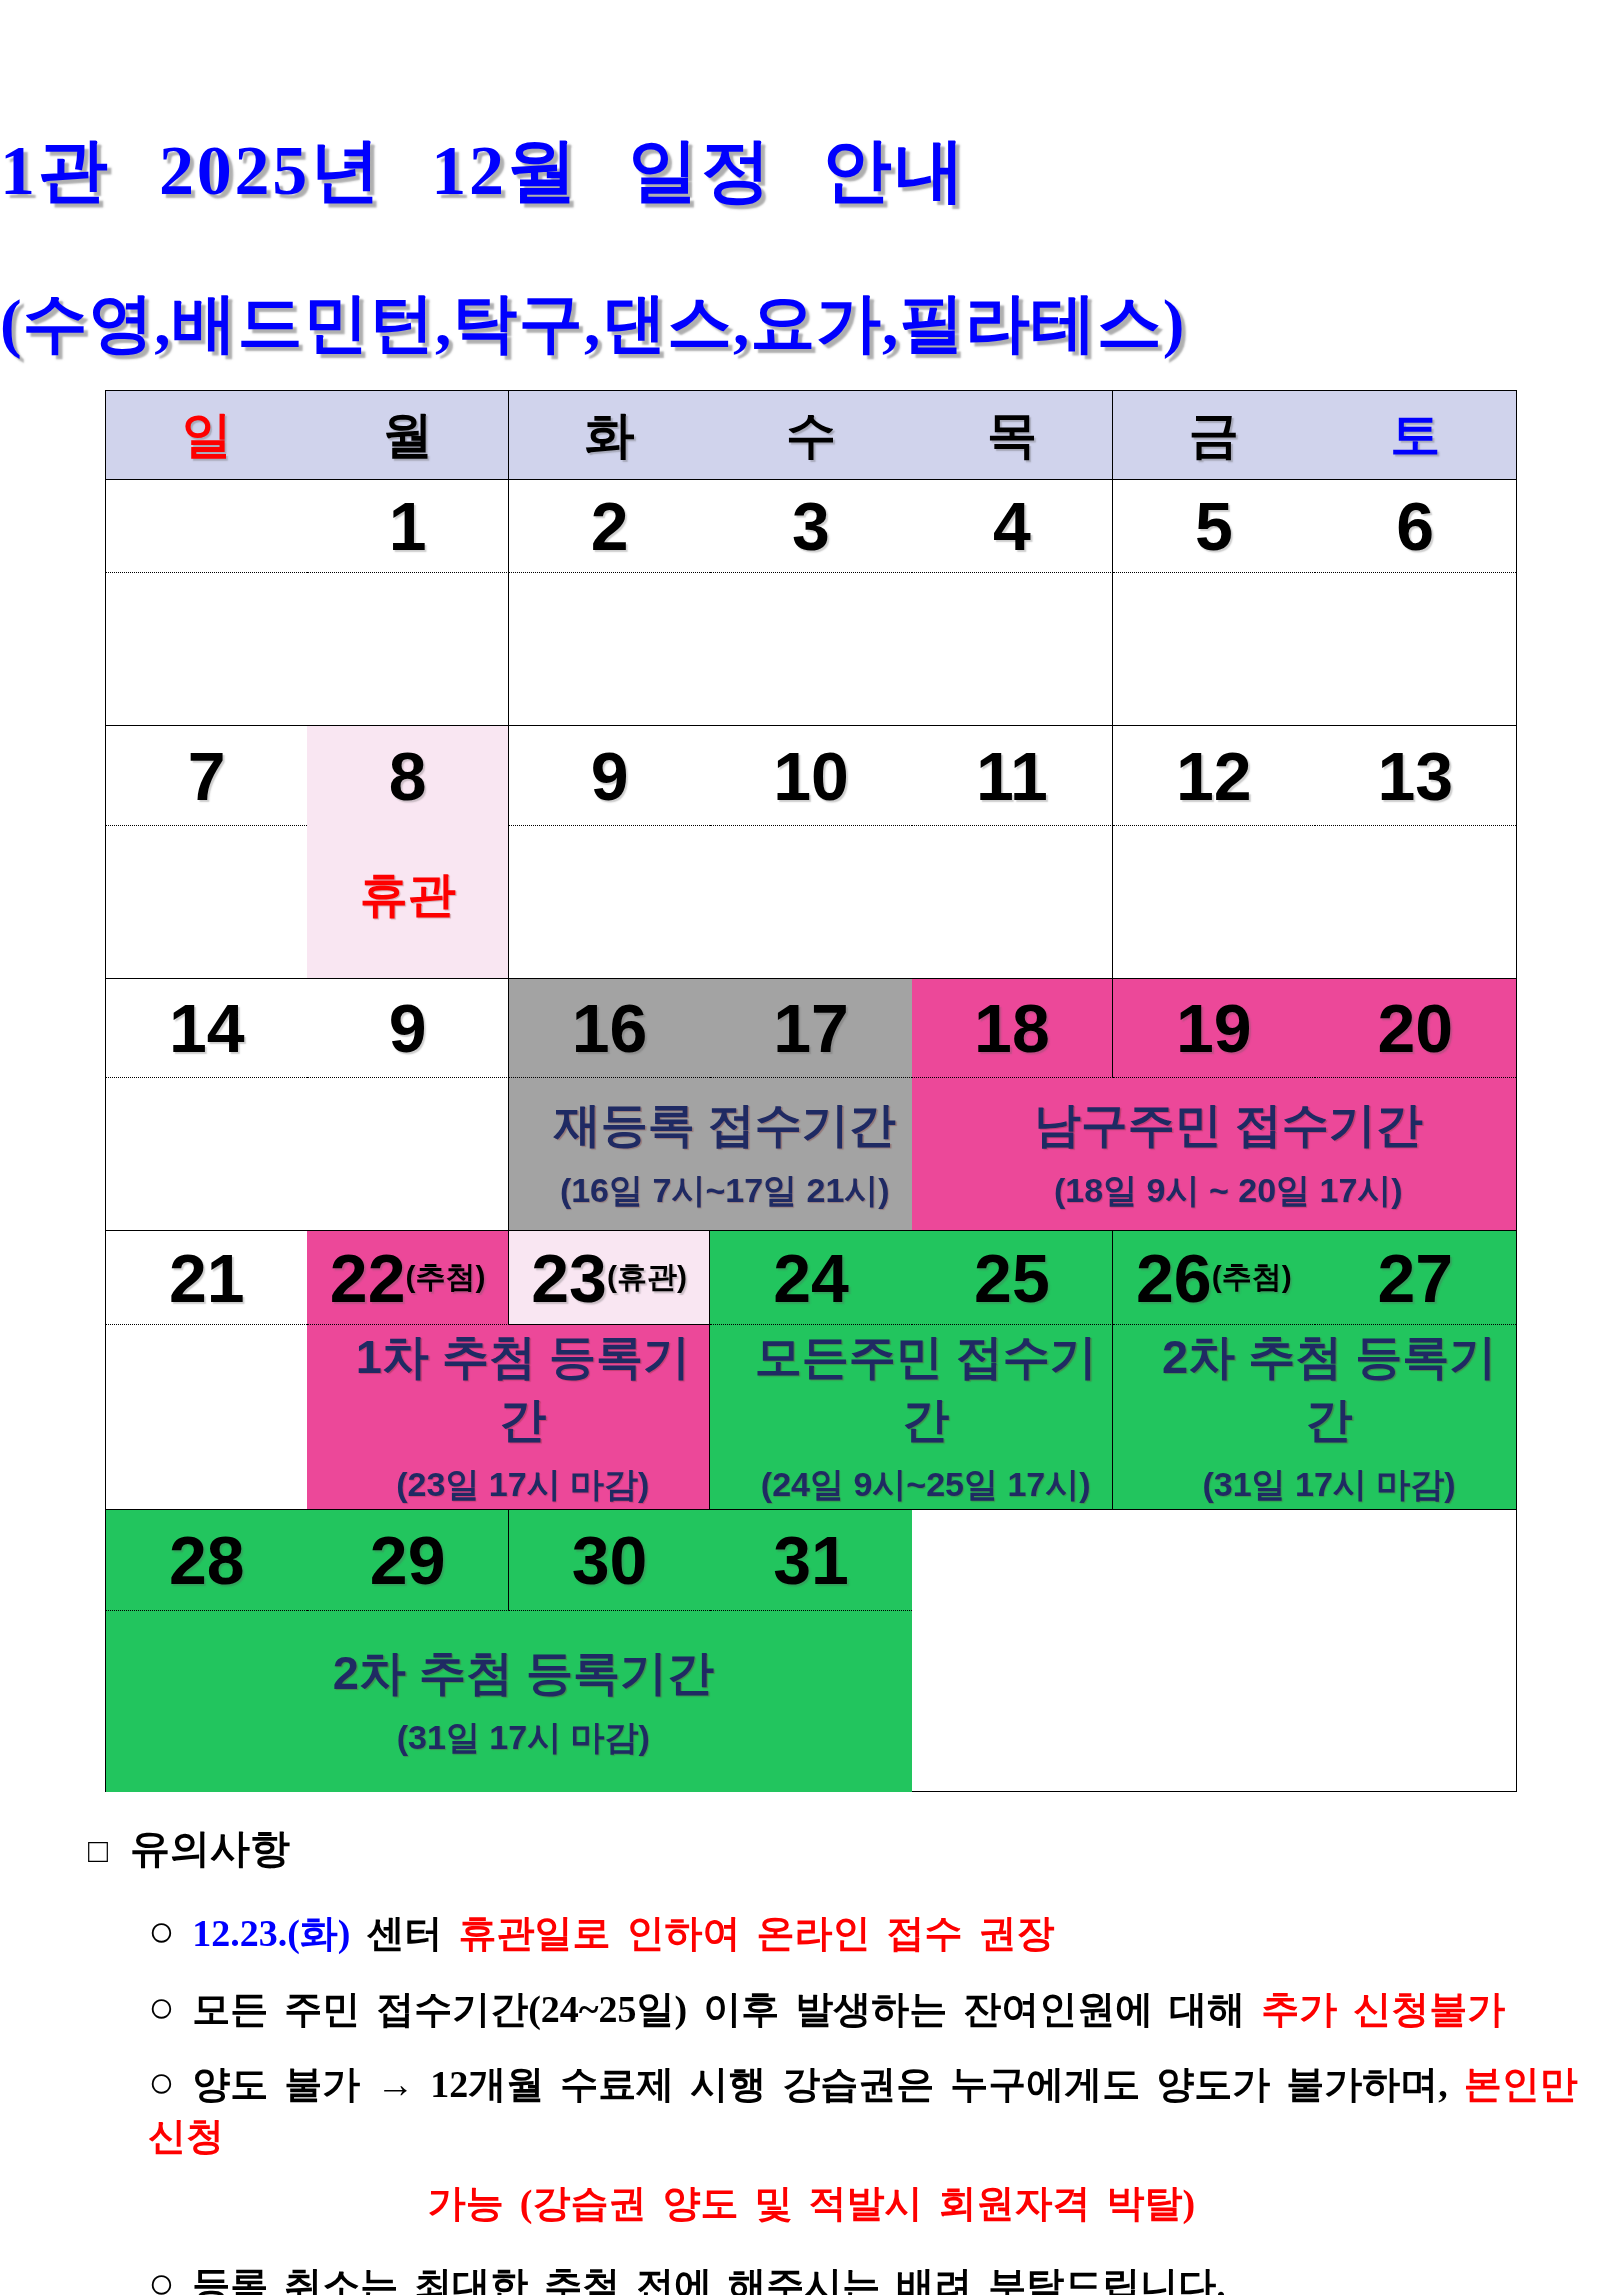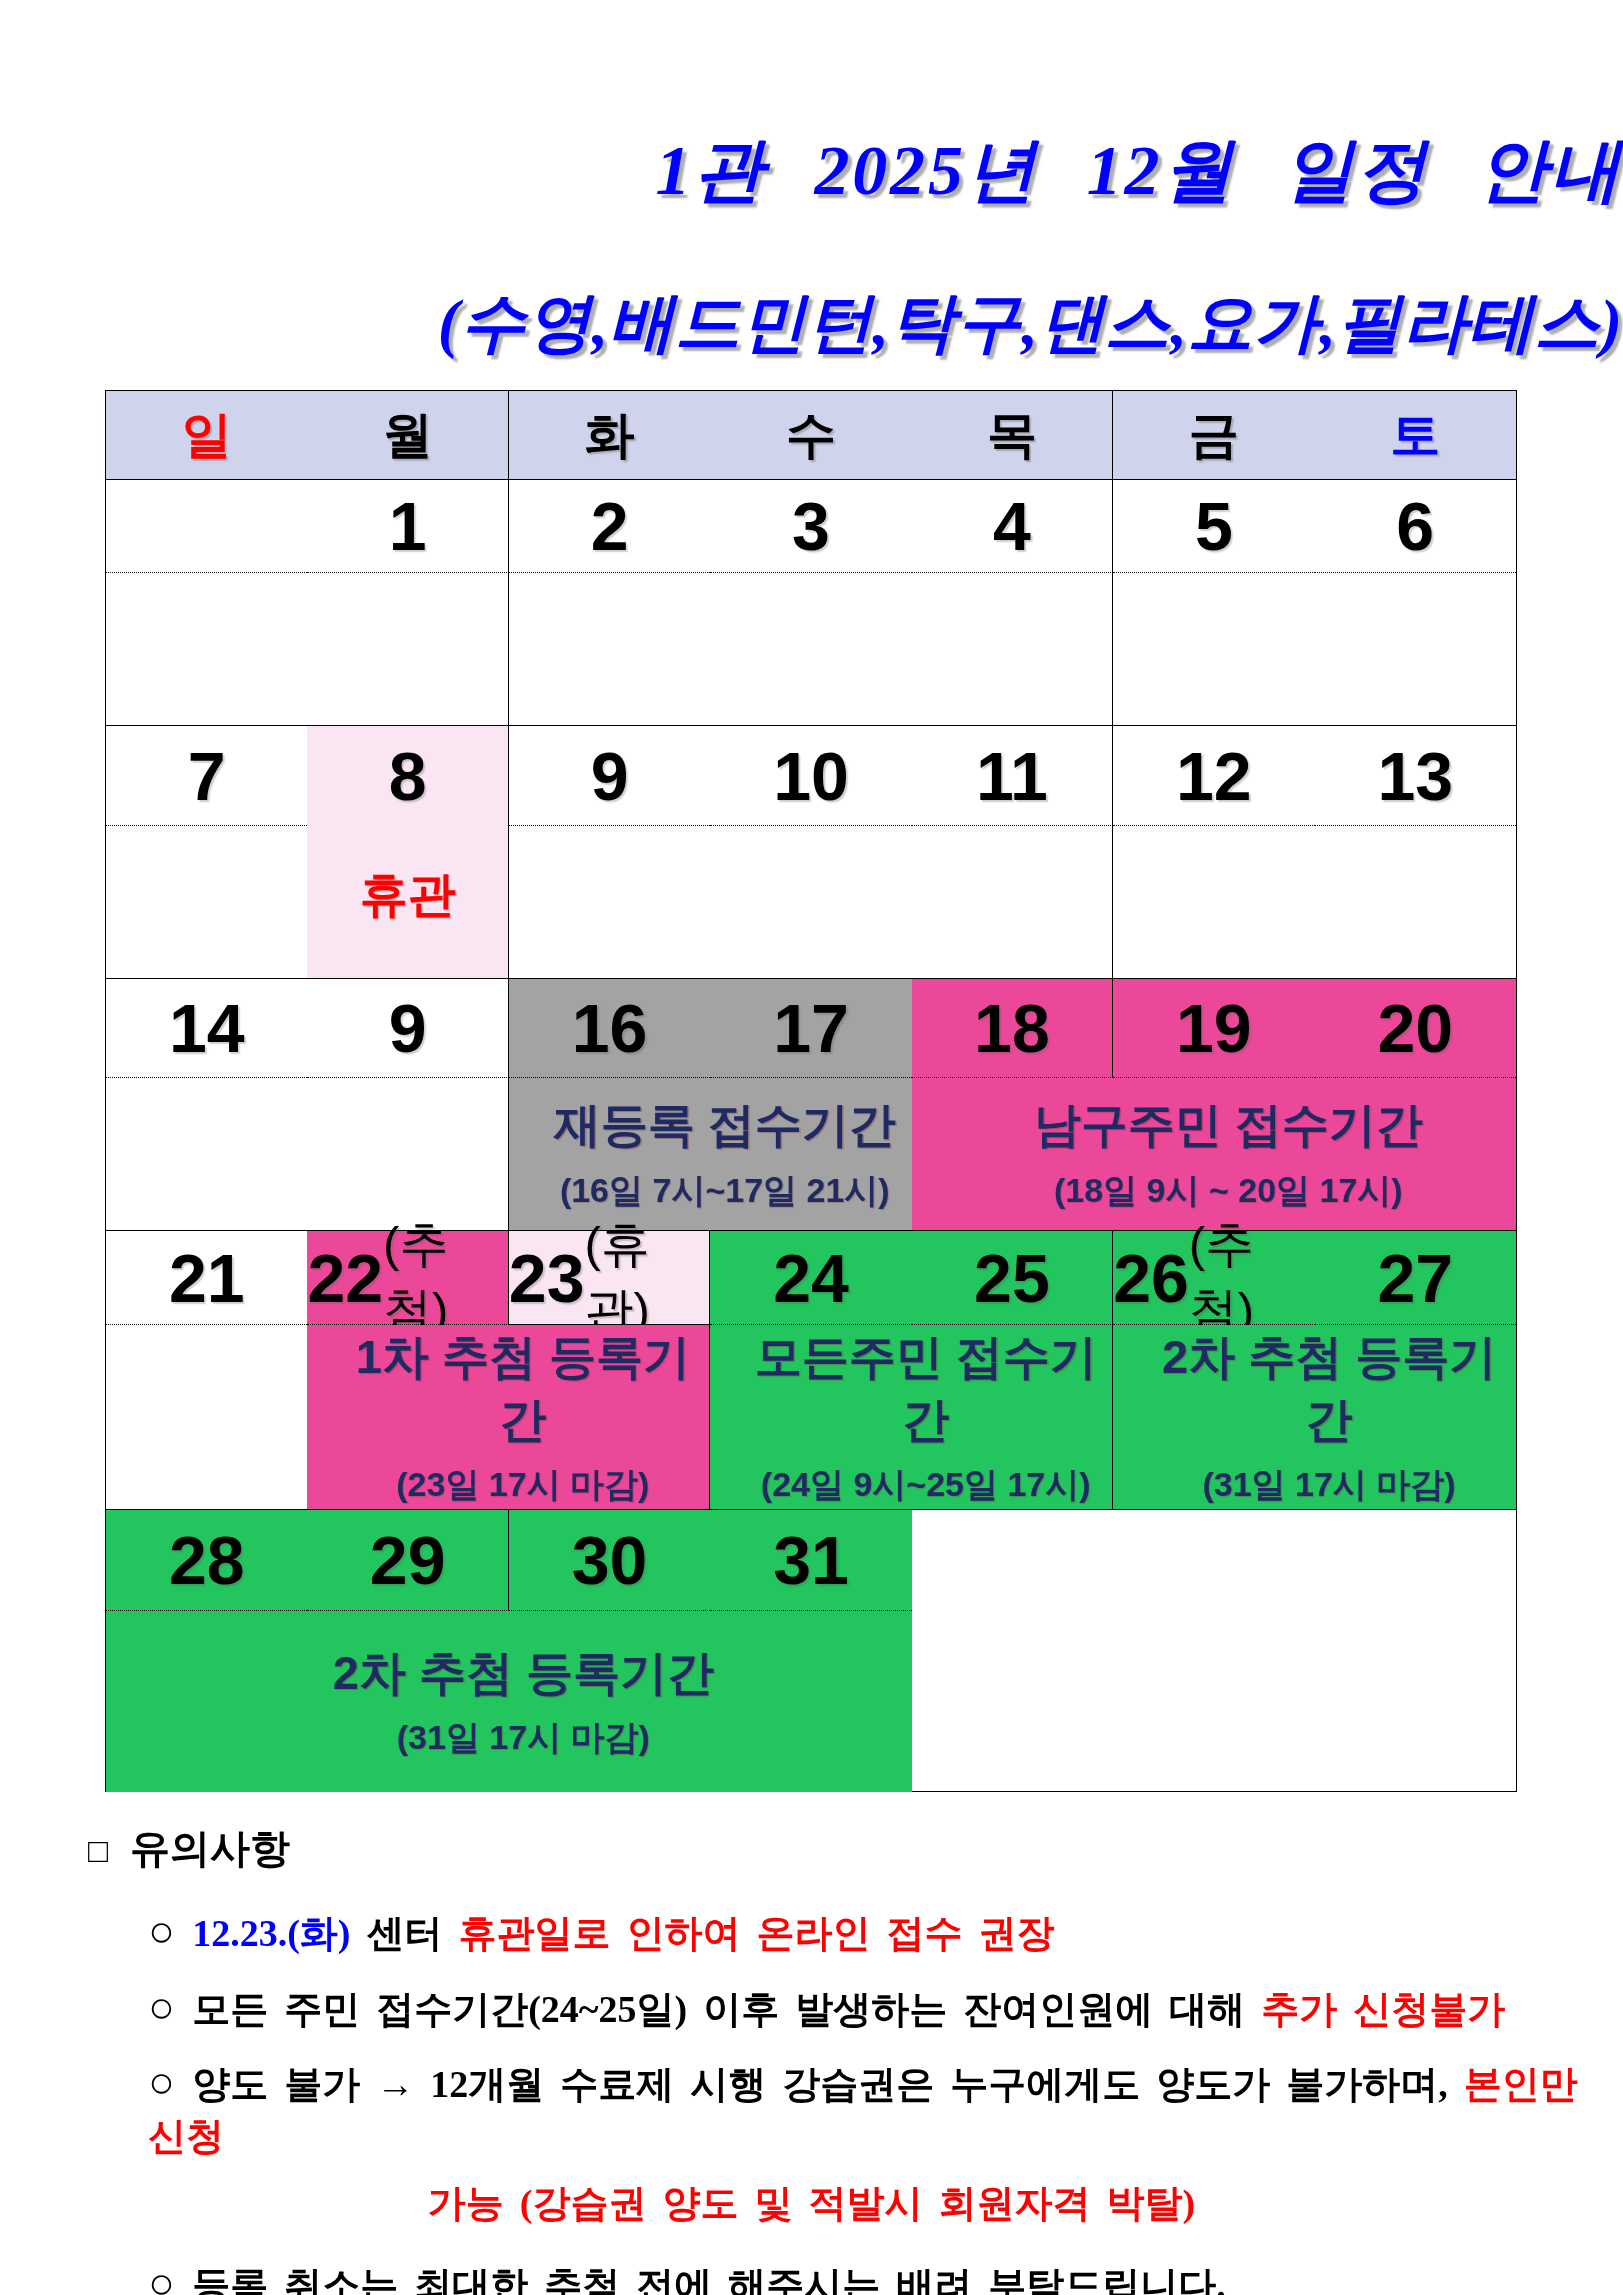--- a/index.html
+++ b/index.html
@@ -1,21 +1,21 @@
 <!DOCTYPE html>
 <html style="font-size:7.4px"><head>
 <meta charset="utf-8">
 <style>
   html,body{margin:0;padding:0;}
   body{width:1623px;height:2295px;background:#ffffff;font-family:"Liberation Sans",sans-serif;overflow:hidden;}
   .page{position:relative;width:1623px;height:2295px;background:#ffffff;}
 
   
-  .titles{position:absolute;top:136px;left:0;right:0;text-align:right;color:#0000fe;
-          font-family:"Liberation Serif","DejaVu Serif",serif;font-weight:bold;font-style:italic;}
+  .titles{position:absolute;top:136px;left:0;right:0;text-align:left;color:#0000fe;
+          font-family:"Liberation Serif","DejaVu Serif",serif;font-weight:bold;}
   .title-line1{font-size:70px;line-height:1;letter-spacing:2.8px;word-spacing:28px;
                text-shadow:4.2px 4.2px 1.9px rgba(110,110,110,0.55);}
   .title-line2{font-size:65px;line-height:1;margin-top:85px;letter-spacing:0.9px;
                text-shadow:4.2px 4.2px 1.9px rgba(110,110,110,0.55);}
 
   
   .cal{position:absolute;left:105px;top:390px;width:1412px;height:1402px;box-sizing:border-box;
        border:1.4px solid #000;display:grid;grid-template-columns:repeat(7,1fr);
        grid-template-rows:89px 93px 153px 100px 153px 99px 153px 94px 185px 101px 181px;
        background:#ffffff;}
@@ -28,21 +28,21 @@
   .bg-pink{background:#f9e6f2;}
   .bg-yellow{background:#a3a3a3;}
   .bg-green{background:#ec4899;}
   .bg-blue{background:#22c55e;}
 
   .t-red{color:#fe0000;}
   .t-blue{color:#0000fe;}
 
   .hd{font-size:50px;font-weight:bold;text-shadow:1.9px 1.9px 1.4px rgba(90,90,90,0.35);}
   .date{font-size:68px;font-weight:bold;color:#000000;text-shadow:1.9px 1.9px 1.4px rgba(90,90,90,0.3);}
-  .date .sfx{font-size:49px;font-weight:normal;}
+  .date .sfx{font-size:30px;font-weight:bold;}
   .ev{flex-direction:column;row-gap:10.2px;text-align:center;padding-left:29px;}
   .ev-title{font-size:47px;font-weight:bold;color:#1f2a63;text-shadow:1.4px 1.4px 0.9px rgba(120,40,40,0.35);}
   .ev-time{font-size:34px;font-weight:bold;color:#1f2a63;text-shadow:0.9px 0.9px 0.9px rgba(120,40,40,0.3);}
 
   .merged{flex-direction:column;justify-content:flex-start;}
   .merged .num{height:99px;display:flex;align-items:center;justify-content:center;width:100%;}
   .merged .sub{flex:1;display:flex;align-items:center;justify-content:center;width:100%;
                font-size:48px;font-weight:bold;color:#fe0000;padding-bottom:14px;
                text-shadow:1.4px 1.4px 0.9px rgba(120,40,40,0.3);}
 

